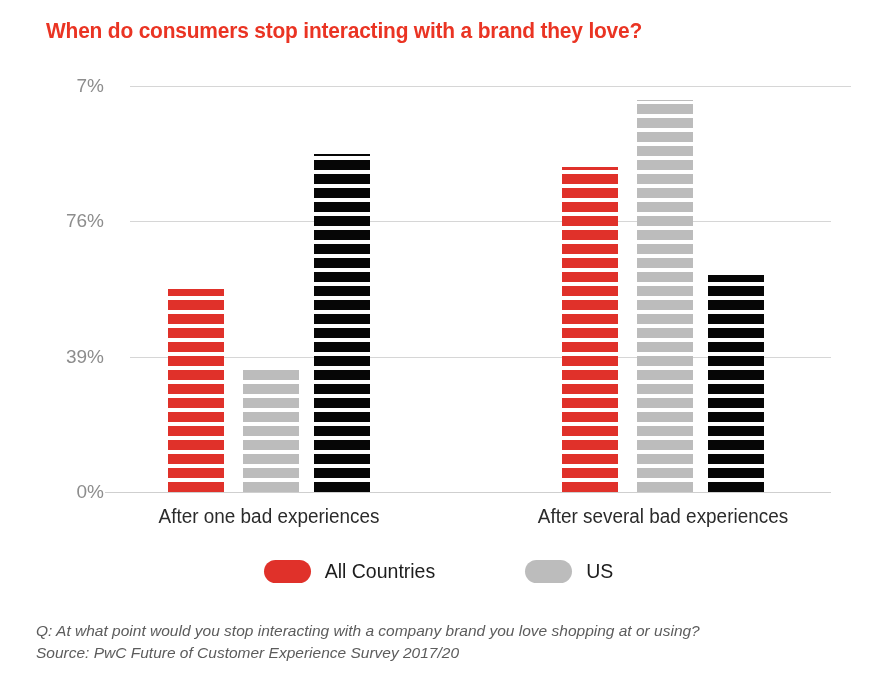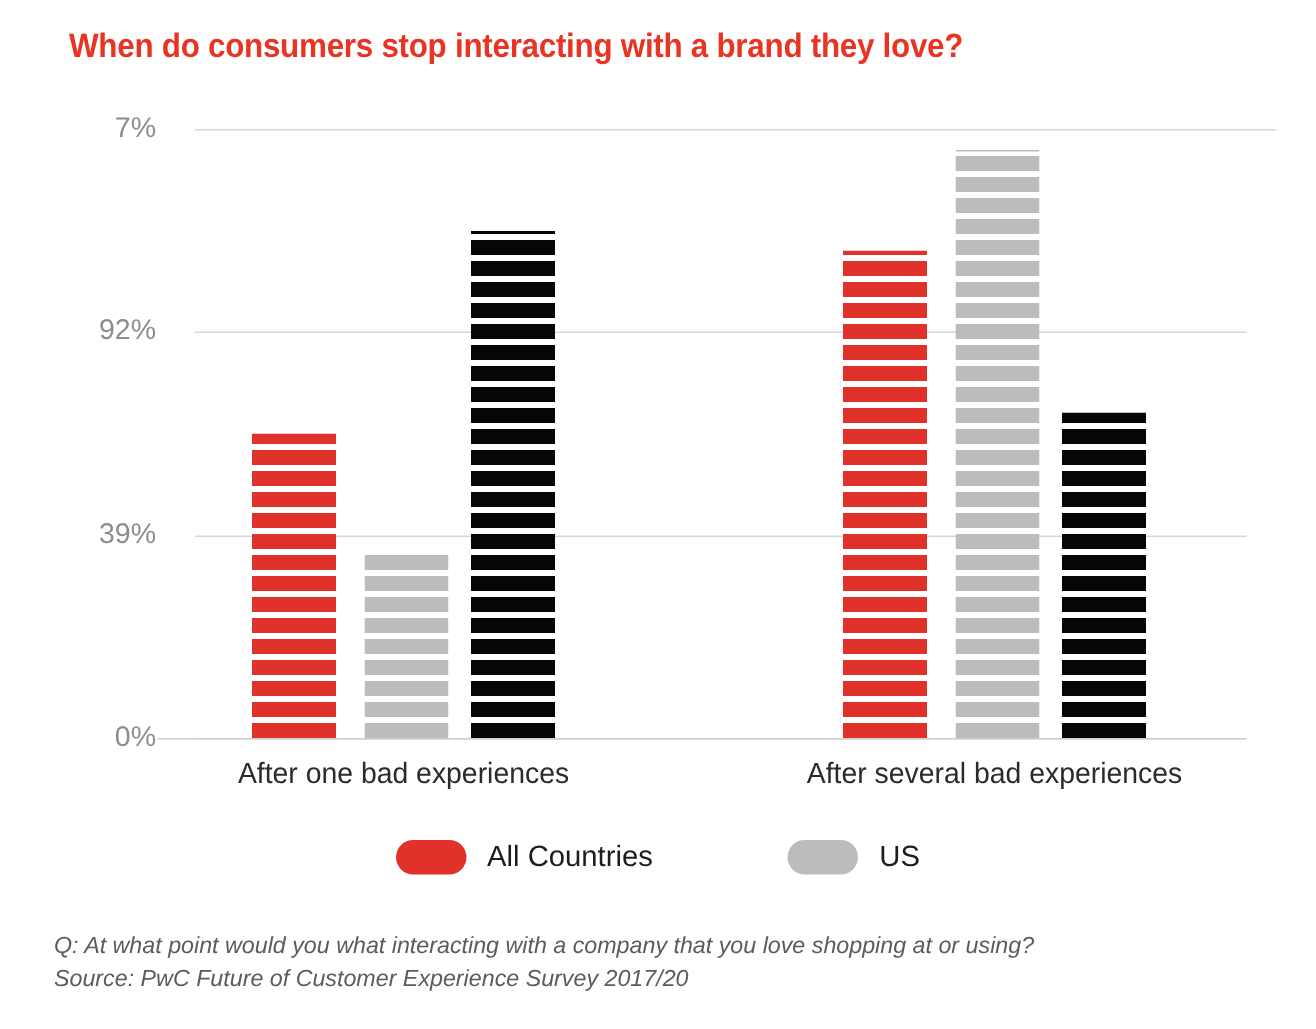--- a/index.html
+++ b/index.html
@@ -147,21 +147,21 @@
   <div class="plot">
     <div id="gridlines">
         <div class="gridline" style="top: 492px; left: 130px; width: 701px; background: rgb(207, 207, 207);"></div>
         <div class="gridline" style="top: 356.667px; left: 130px; width: 701px;"></div>
         <div class="gridline" style="top: 221.333px; left: 130px; width: 701px;"></div>
         <div class="gridline" style="top: 86px; left: 130px; width: 721px;"></div>
       </div>
     <div id="yticks">
         <div class="ytick" style="top: 492px; left: 26px; width: 78px;">0%</div>
         <div class="ytick" style="top: 356.667px; left: 26px; width: 78px;">39%</div>
-        <div class="ytick" style="top: 221.333px; left: 26px; width: 78px;">92%</div>
+        <div class="ytick" style="top: 221.333px; left: 26px; width: 78px;">76%</div>
         <div class="ytick" style="top: 86px; left: 26px; width: 78px;">7%</div>
       </div>
     <div class="axis-baseline"></div>
     <div id="bars">
         <div class="bar" style="left: 168px; width: 56px; height: 203px; top: 289px;">
           <div class="stripes">
             <div class="stripe c-red" style="top: 193px; height: 10px;"></div>
             <div class="stripe c-red" style="top: 179px; height: 10px;"></div>
             <div class="stripe c-red" style="top: 165px; height: 10px;"></div>
             <div class="stripe c-red" style="top: 151px; height: 10px;"></div>
@@ -313,17 +313,17 @@
         <span class="legend-swatch" style="background: rgb(224, 49, 42);"></span>
         <span class="legend-label">All Countries</span>
       </div>
       <div class="legend-item">
         <span class="legend-swatch" style="background: rgb(188, 188, 188);"></span>
         <span class="legend-label">US</span>
       </div>
     </div>
 
   <div class="footnote">
-    <div>Q: At what point would you what interacting with a company that you love shopping at or using?</div>
+    <div>Q: At what point would you stop interacting with a company brand you love shopping at or using?</div>
     <div>Source: PwC Future of Customer Experience Survey 2017/20</div>
   </div>
 
 </div>
 
 </body></html>

